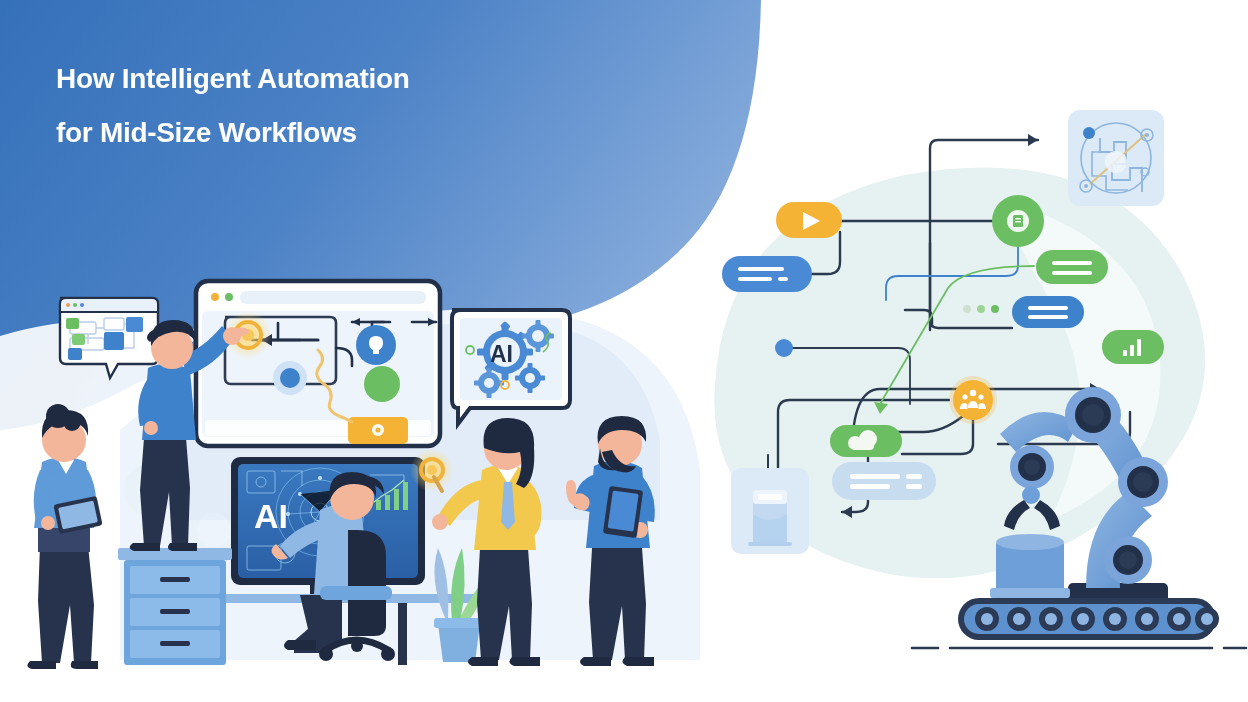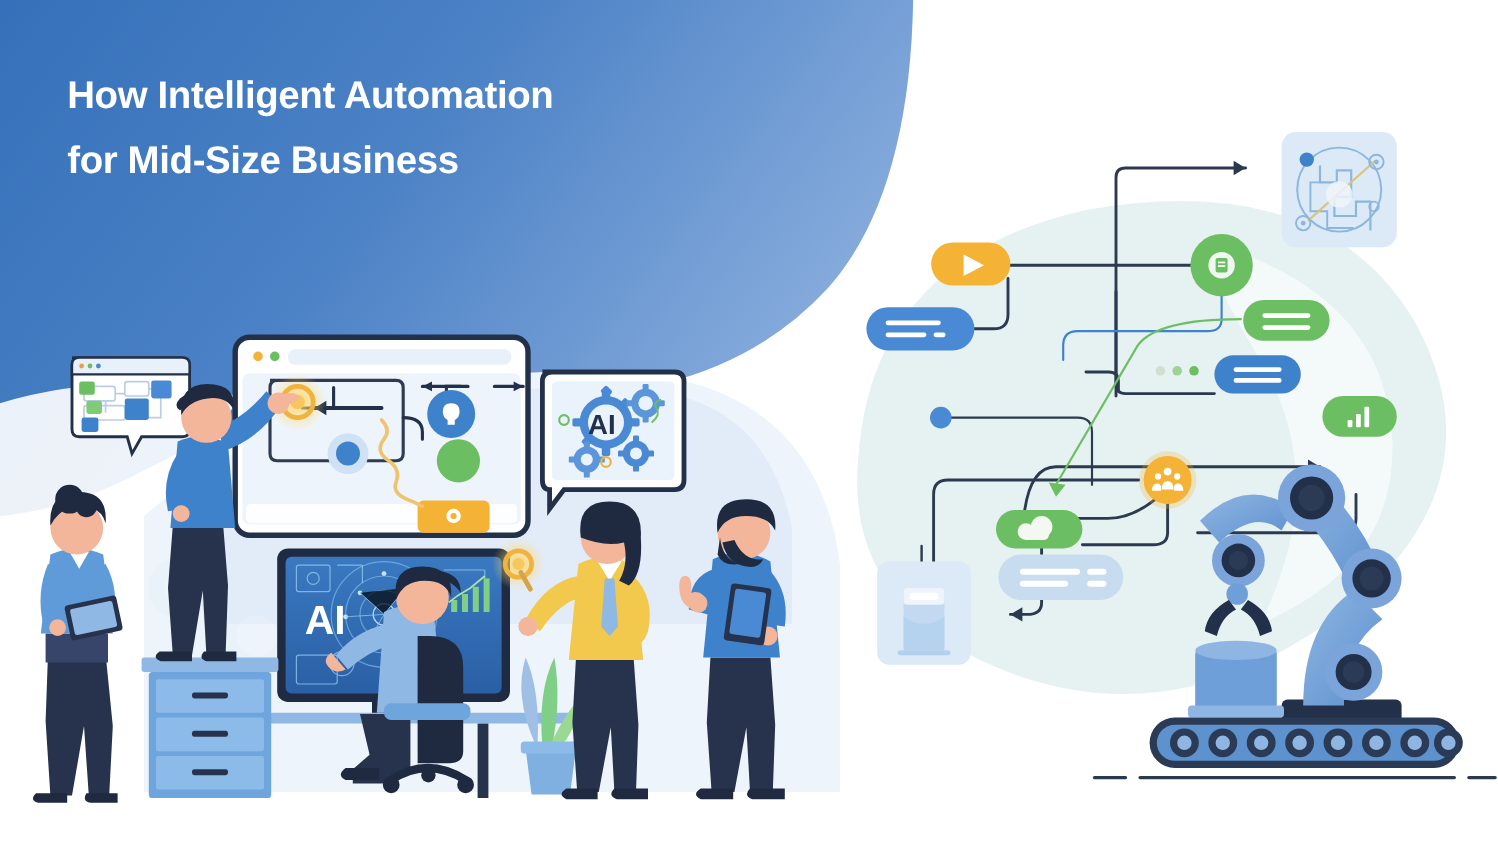--- a/index.html
+++ b/index.html
@@ -24,21 +24,21 @@
     position: absolute;
     left: 56px;
     top: 52px;
     width: 680px;
     z-index: 40;
     pointer-events: none;
   }
   #title-block .tline {
     font-family: "Liberation Sans", sans-serif;
     font-weight: bold;
-    font-size: 32px;
+    font-size: 28px;
     line-height: 54px;
     color: #ffffff;
     letter-spacing: -0.3px;
     white-space: nowrap;
   }
 </style>
 </head>
 <body>
 
 <div id="stage">
@@ -75,21 +75,21 @@
     <path d="M160,420 Q330,308 540,325 Q640,336 660,440 L660,520 L170,520 Z" fill="#dde9f8" opacity="0.75"></path>
 
     <path d="M905,175 Q1105,140 1180,270 Q1250,400 1125,505 Q985,615 840,560 Q705,508 715,385 Q725,215 905,175 Z" fill="#e6f1f1"></path>
     <path d="M1000,200 Q1150,240 1160,360 Q1168,470 1050,520 Q1110,400 1050,300 Q1015,242 1000,200 Z" fill="#ffffff" opacity="0.55"></path>
 
     <rect x="0" y="660" width="1248" height="42" fill="#ffffff"></rect>
   </svg>
 
   <div id="title-block">
     <div class="tline">How Intelligent Automation</div>
-    <div class="tline">for Mid-Size Business</div>
+    <div class="tline">for Mid-Size Workflows</div>
   </div>
 
   <svg class="layer" viewBox="0 0 1248 702" xmlns="http://www.w3.org/2000/svg">
 
     <g opacity="0.35" fill="#e2ecf8">
       <circle cx="150" cy="490" r="26"></circle>
       <circle cx="150" cy="490" r="13" fill="#eef4fb"></circle>
       <circle cx="214" cy="530" r="34"></circle>
       <circle cx="214" cy="530" r="17" fill="#eef4fb"></circle>
     </g>

